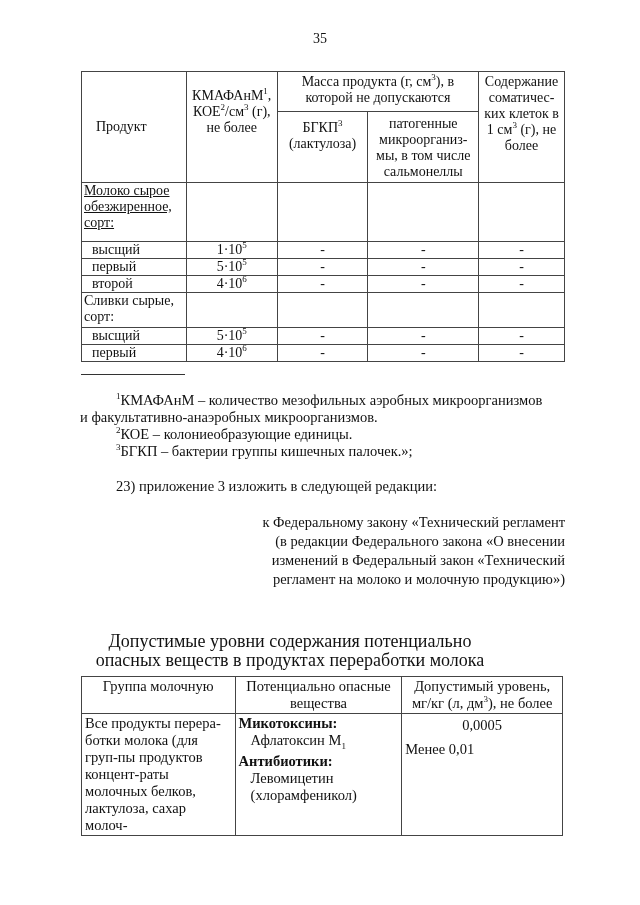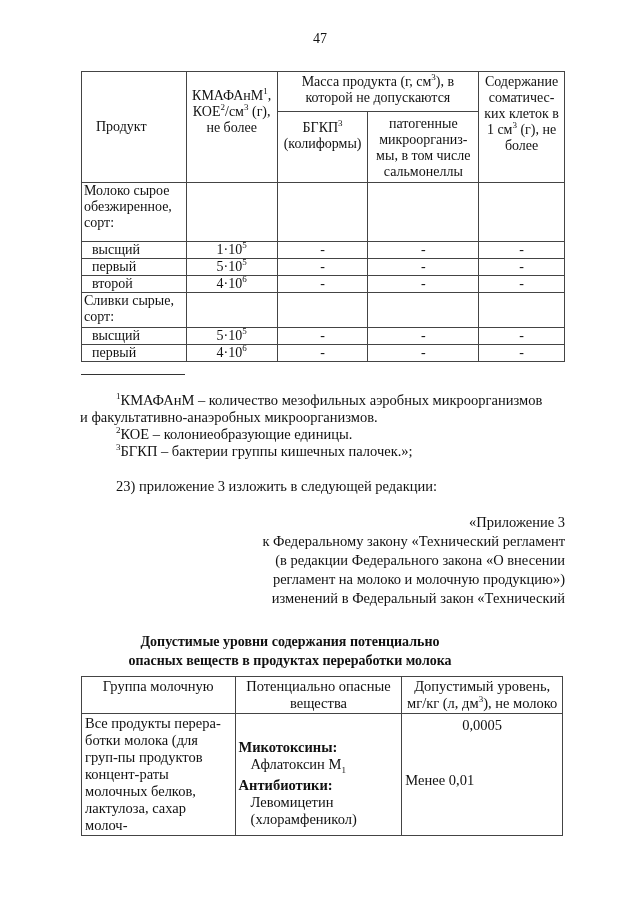--- a/index.html
+++ b/index.html
@@ -11,51 +11,51 @@
   td { border: 1px solid #444; padding: 0 2px; vertical-align: top; }
   #t1 { left: 81px; top: 71px; width: 484px; }
   #t1 td.c { text-align: center; }
   #t1 .h1 td { height: 37px; font-family: Liberation Serif, serif; }
   .sup { font-size: 9px; vertical-align: super; line-height: 0; }
   .sub { font-size: 9px; vertical-align: sub; line-height: 0; }
   .ind { padding-left: 10px; }
   .footline { left: 81px; top: 374px; width: 104px; border-top: 1px solid #333; }
   .para { font-size: 14.5px; line-height: 17px; }
   .right { text-align: right; }
-  .title { font-weight: bold; text-align: center; font-size: 14px; line-height: 19px; }
+  .title { font-weight: normal; text-align: center; font-size: 18px; line-height: 19px; }
   #t2 { left: 81px; top: 676px; width: 482px; font-size: 14.5px; line-height: 17px; }
   #t2 td { padding: 1px 3px; }
-  .bold { font-weight: bold; margin-top: 24px; }
+  .bold { font-weight: bold; }
 </style>
 </head>
 <body>
 
-<div class="abs pagenum">47</div>
+<div class="abs pagenum">35</div>
 
 <table id="t1">
   <colgroup>
       <col style="width:105px">
       <col style="width:91px">
       <col style="width:91px">
       <col style="width:111px">
       <col style="width:86px">
     </colgroup>
   <tbody>
       <tr class="h1">
     <td rowspan="2" style="vertical-align:middle;"><span style="padding-left:12px">Продукт</span></td>
     <td rowspan="2" class="c" style="padding-top:16px;"><span>КМАФАнМ</span><span class="sup">1</span><span>, КОЕ</span><span class="sup">2</span><span>/см</span><span class="sup">3</span><span> (г), не более</span></td>
     <td colspan="2" class="c" style="padding-top:2px;"><span>Масса продукта (г, см</span><span class="sup">3</span><span>), в которой не допускаются</span></td>
     <td rowspan="2" class="c" style="padding-top:2px;"><span>Содержание соматичес-ких клеток в 1 см</span><span class="sup">3</span><span> (г), не более</span></td>
   </tr>
   <tr style="height:71px;">
-    <td class="c" style="padding-top:8px;"><span>БГКП</span><span class="sup">3</span><span> (колиформы)</span></td>
+    <td class="c" style="padding-top:8px;"><span>БГКП</span><span class="sup">3</span><span> (лактулоза)</span></td>
     <td class="c" style="padding-top:4px;">патогенные микроорганиз-мы, в том числе сальмонеллы</td>
   </tr>
 
-  <tr style="height:59px;">
+  <tr style="height:59px;text-decoration:underline;">
     <td>Молоко сырое обезжиренное, сорт:</td>
     <td></td>
         <td></td>
         <td></td>
         <td></td>
   </tr>
   <tr>
     <td class="ind">высщий</td>
     <td class="c"><span>1·10</span><span class="sup">5</span></td>
     <td class="c">-</td>
@@ -104,51 +104,50 @@
 <div class="abs footline"></div>
 
 <div class="abs para" style="left:116px; top:392px; width:460px;"><span class="sup">1</span><span>КМАФАнМ – количество мезофильных аэробных микроорганизмов</span></div>
 <div class="abs para" style="left:80px; top:409px; width:490px;">и факультативно-анаэробных микроорганизмов.</div>
 <div class="abs para" style="left:116px; top:426px; width:460px;"><span class="sup">2</span><span>КОЕ – колониеобразующие единицы.</span></div>
 <div class="abs para" style="left:116px; top:443px; width:460px;"><span class="sup">3</span><span>БГКП – бактерии группы кишечных палочек.»;</span></div>
 
 <div class="abs para" style="left:116px; top:478px; width:460px;">23) приложение 3 изложить в следующей редакции:</div>
 
 <div class="abs para right" style="left:230px; top:513px; width:335px; line-height:19px;">
-  <div>«Приложение 3</div>
   <div>к Федеральному закону «Технический регламент</div>
   <div>(в редакции Федерального закона «О внесении</div>
+  <div>изменений в Федеральный закон «Технический</div>
   <div>регламент на молоко и молочную продукцию»)</div>
-  <div>изменений в Федеральный закон «Технический</div>
 </div>
 
 <div class="abs title" style="left:80px; top:632px; width:420px;">
   <div>Допустимые уровни содержания потенциально</div>
   <div>опасных веществ в продуктах переработки молока</div>
 </div>
 
 <table id="t2">
   <colgroup>
       <col style="width:154px">
       <col style="width:167px">
       <col style="width:161px">
     </colgroup>
   <tbody>
       <tr style="height:37px;">
     <td style="text-align:center;">Группа молочную</td>
     <td style="text-align:center;">Потенциально опасные вещества</td>
-    <td style="text-align:center;"><span>Допустимый уровень, мг/кг (л, дм</span><span class="sup">3</span><span>), не молоко</span></td>
+    <td style="text-align:center;"><span>Допустимый уровень, мг/кг (л, дм</span><span class="sup">3</span><span>), не более</span></td>
   </tr>
   <tr>
     <td>Все продукты перера-ботки молока (для груп-пы продуктов концент-раты молочных белков, лактулоза, сахар молоч-</td>
     <td>
       <div class="bold">Микотоксины:</div>
       <div style="padding-left:12px;"><span>Афлатоксин М</span><span class="sub">1</span></div>
       <div class="bold" style="margin-top:4px;">Антибиотики:</div>
       <div style="padding-left:12px;">Левомицетин (хлорамфеникол)</div>
     </td>
     <td>
       <div style="text-align:center; margin-top:2px;">0,0005</div>
-      <div style="margin-top:38px;">Менее 0,01</div>
+      <div style="margin-top:7px;">Менее 0,01</div>
     </td>
   </tr>
 </tbody>
   </table>
 
 </body></html>

